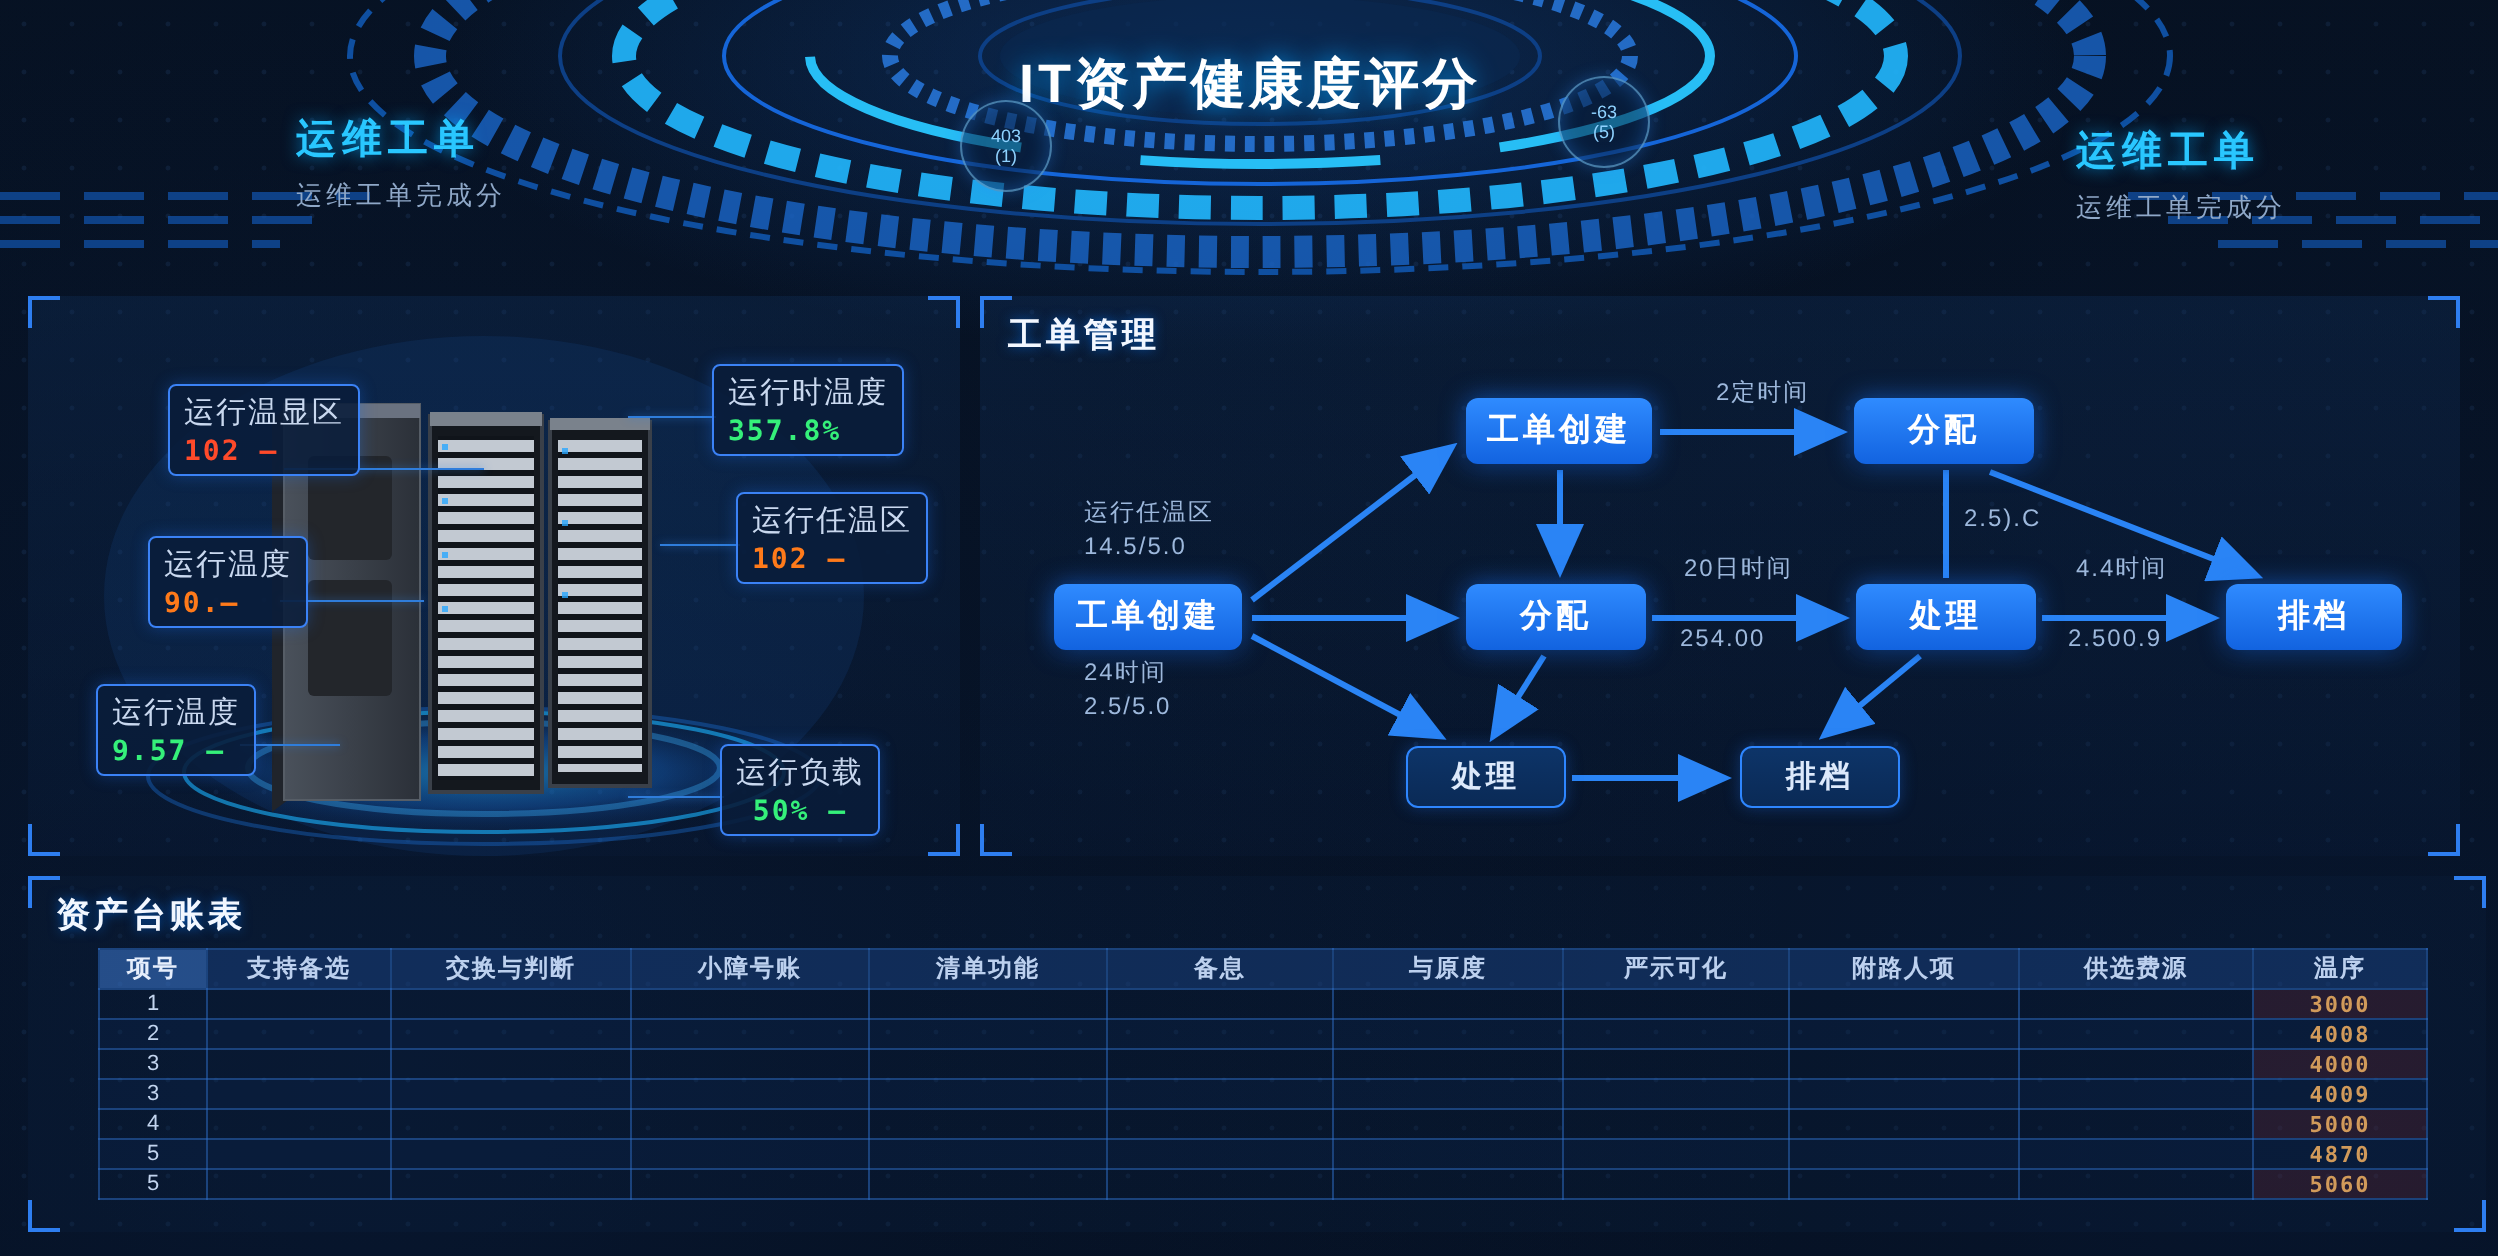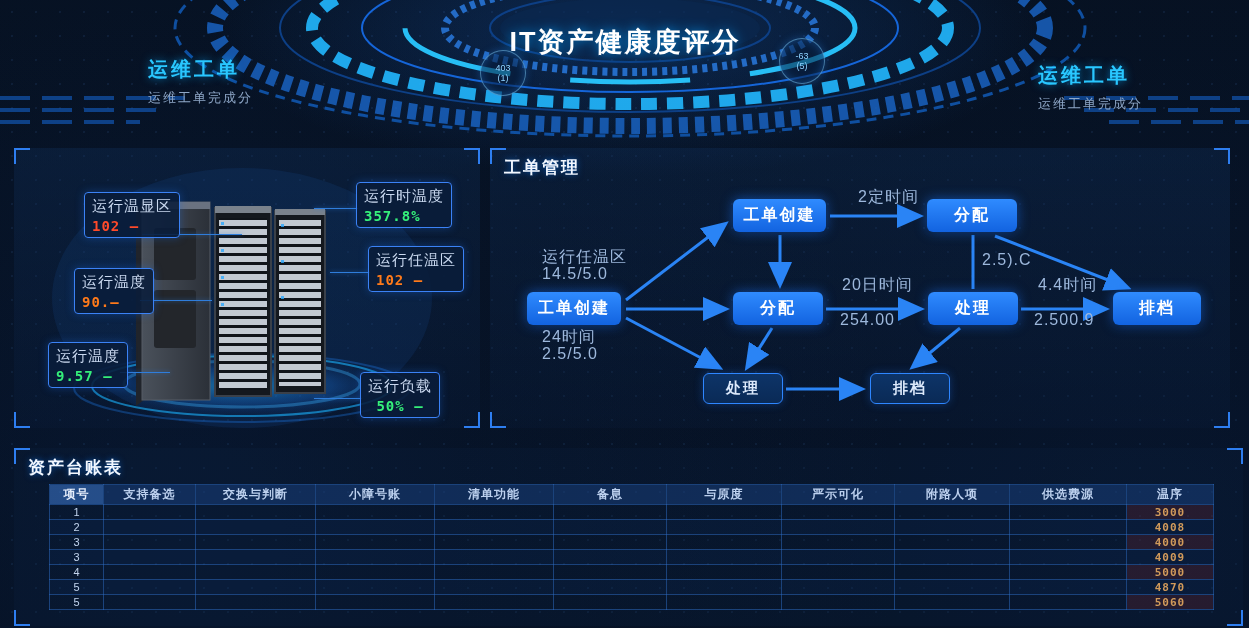--- a/index.html
+++ b/index.html
@@ -36,21 +36,21 @@
   .stat-left { left:148px; top:56px; }
   .stat-right { left:1038px; top:62px; }
   .stat-title { font-size:20px; font-weight:bold; color:#29c7ff; letter-spacing:3px;
                 text-shadow:0 0 8px rgba(0,170,255,.7); }
   .stat-sub { font-size:13px; color:#8fa8c8; letter-spacing:2px; margin-top:6px; }
 
   
   .panel { position:absolute; background:linear-gradient(180deg, rgba(18,52,98,0.30), rgba(10,30,62,0.22)); }
   .rack-panel  { left:14px;  top:148px; width:466px;  height:280px; }
   .flow-panel  { left:490px; top:148px; width:740px;  height:280px; }
-  .table-panel { left:14px;  top:448px; width:1229px; height:178px; background:rgba(12,35,70,0.22); }
+  .table-panel { left:14px;  top:438px; width:1229px; height:178px; background:rgba(12,35,70,0.22); }
   .corner { position:absolute; width:16px; height:16px; border:0 solid #2e7ef0; }
   .corner.tl { left:0; top:0; border-left-width:2px; border-top-width:2px; }
   .corner.tr { right:0; top:0; border-right-width:2px; border-top-width:2px; }
   .corner.bl { left:0; bottom:0; border-left-width:2px; border-bottom-width:2px; }
   .corner.br { right:0; bottom:0; border-right-width:2px; border-bottom-width:2px; }
   .panel-title { position:absolute; left:14px; top:8px; font-size:17px; font-weight:bold;
                  color:#f2f7ff; letter-spacing:2px; text-shadow:0 0 6px rgba(0,120,255,.6); }
 
   
   .rack-art { position:absolute; left:0; top:0; width:466px; height:280px; }
@@ -70,21 +70,21 @@
     border-radius:6px; font-weight:bold; letter-spacing:2px; cursor:pointer;text-align:center;
   }
   .fnode.bright {
     background:linear-gradient(180deg,#2f8bff,#1263e0); color:#ffffff; font-size:16px;
     box-shadow:0 0 12px rgba(30,120,255,.55), 0 2px 4px rgba(0,0,0,.4);
   }
   .fnode.dark {
     background:linear-gradient(180deg,#0d3468,#0a2a56); border:1px solid #2e86ff;
     color:#dce9fb; font-size:15px; box-shadow:0 0 8px rgba(30,110,230,.35);
   }
-  .elabel { position:absolute; font-size:16px; color:#9db8dc; letter-spacing:1px; line-height:17px; white-space:nowrap; }
+  .elabel { position:absolute; font-size:12px; color:#9db8dc; letter-spacing:1px; line-height:17px; white-space:nowrap; }
 
   
   table.asset { position:absolute; left:35px; top:36px; border-collapse:collapse; table-layout:fixed; width:1164px; }
   table.asset th, table.asset td { border:1px solid rgba(46,110,200,.5); overflow:hidden; white-space:nowrap; }
   table.asset th {
     height:20px; font-size:12px; font-weight:bold; color:#bcd0ee; letter-spacing:1px;
     background:rgba(28,70,140,.45);
   }
   table.asset th.first { background:rgba(62,122,210,.55); color:#e6eefc; }
   table.asset td { height:15px; font-size:11px; color:#c2d4ee; text-align:center; }

